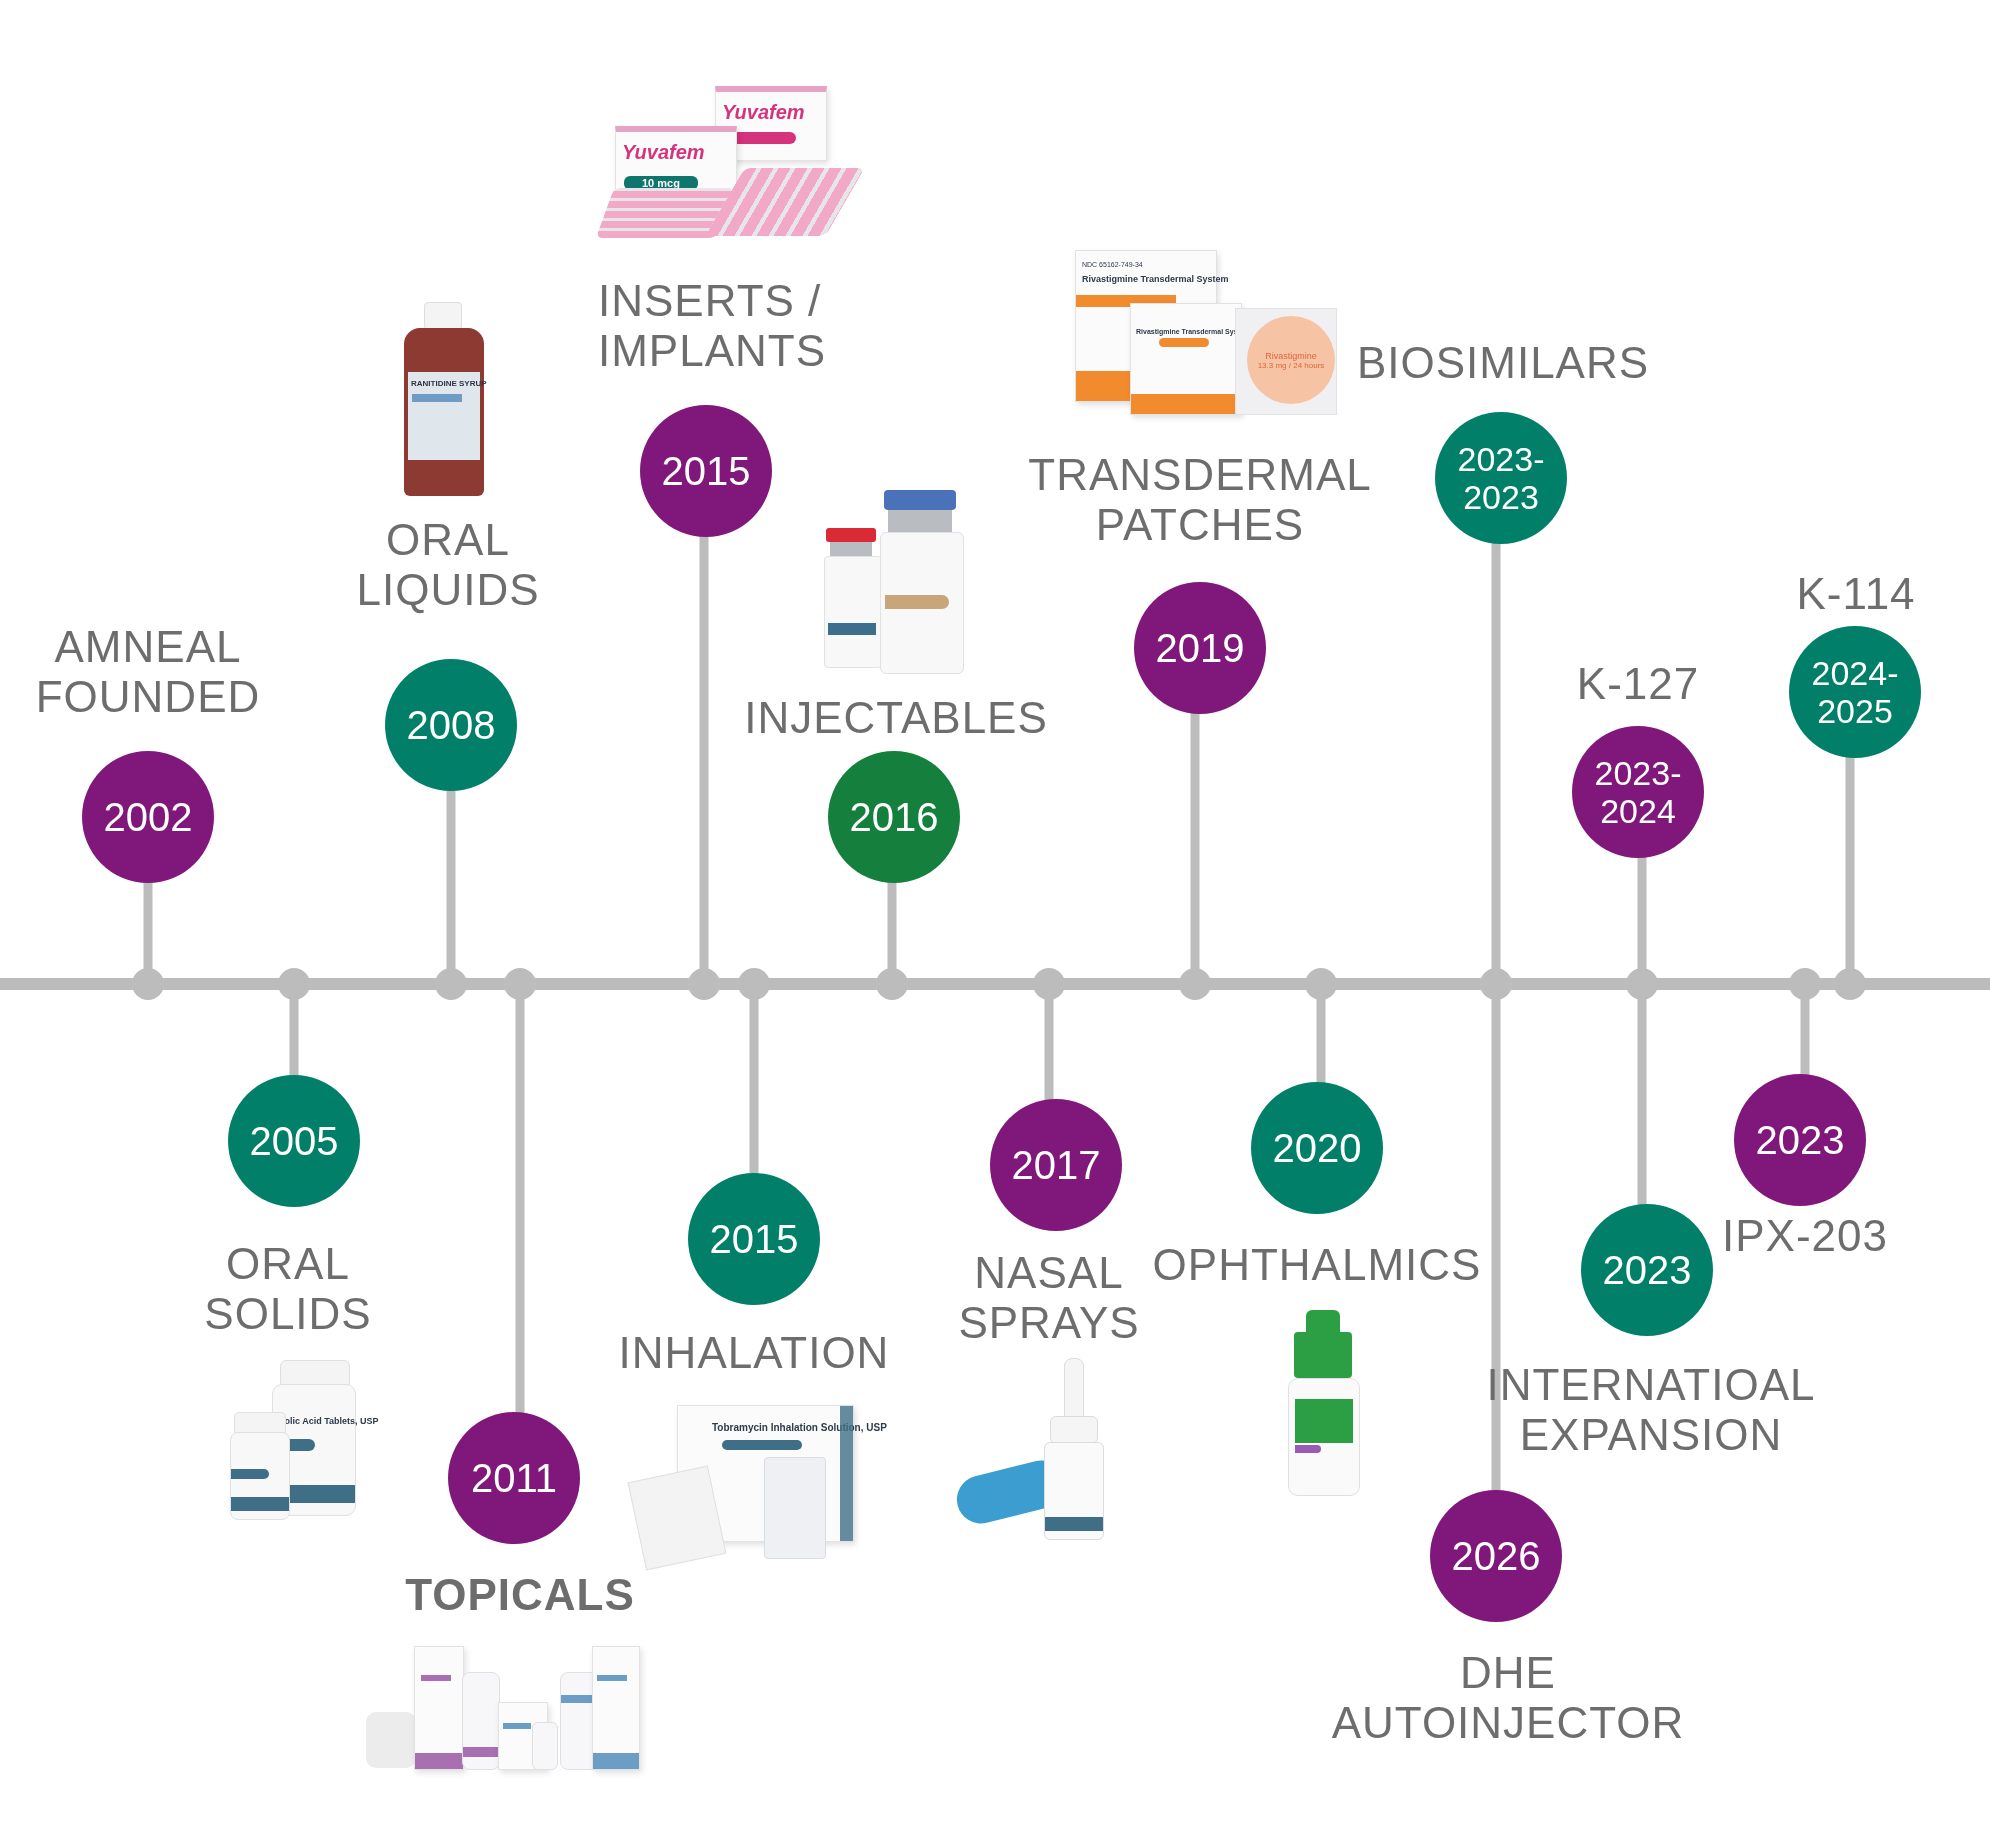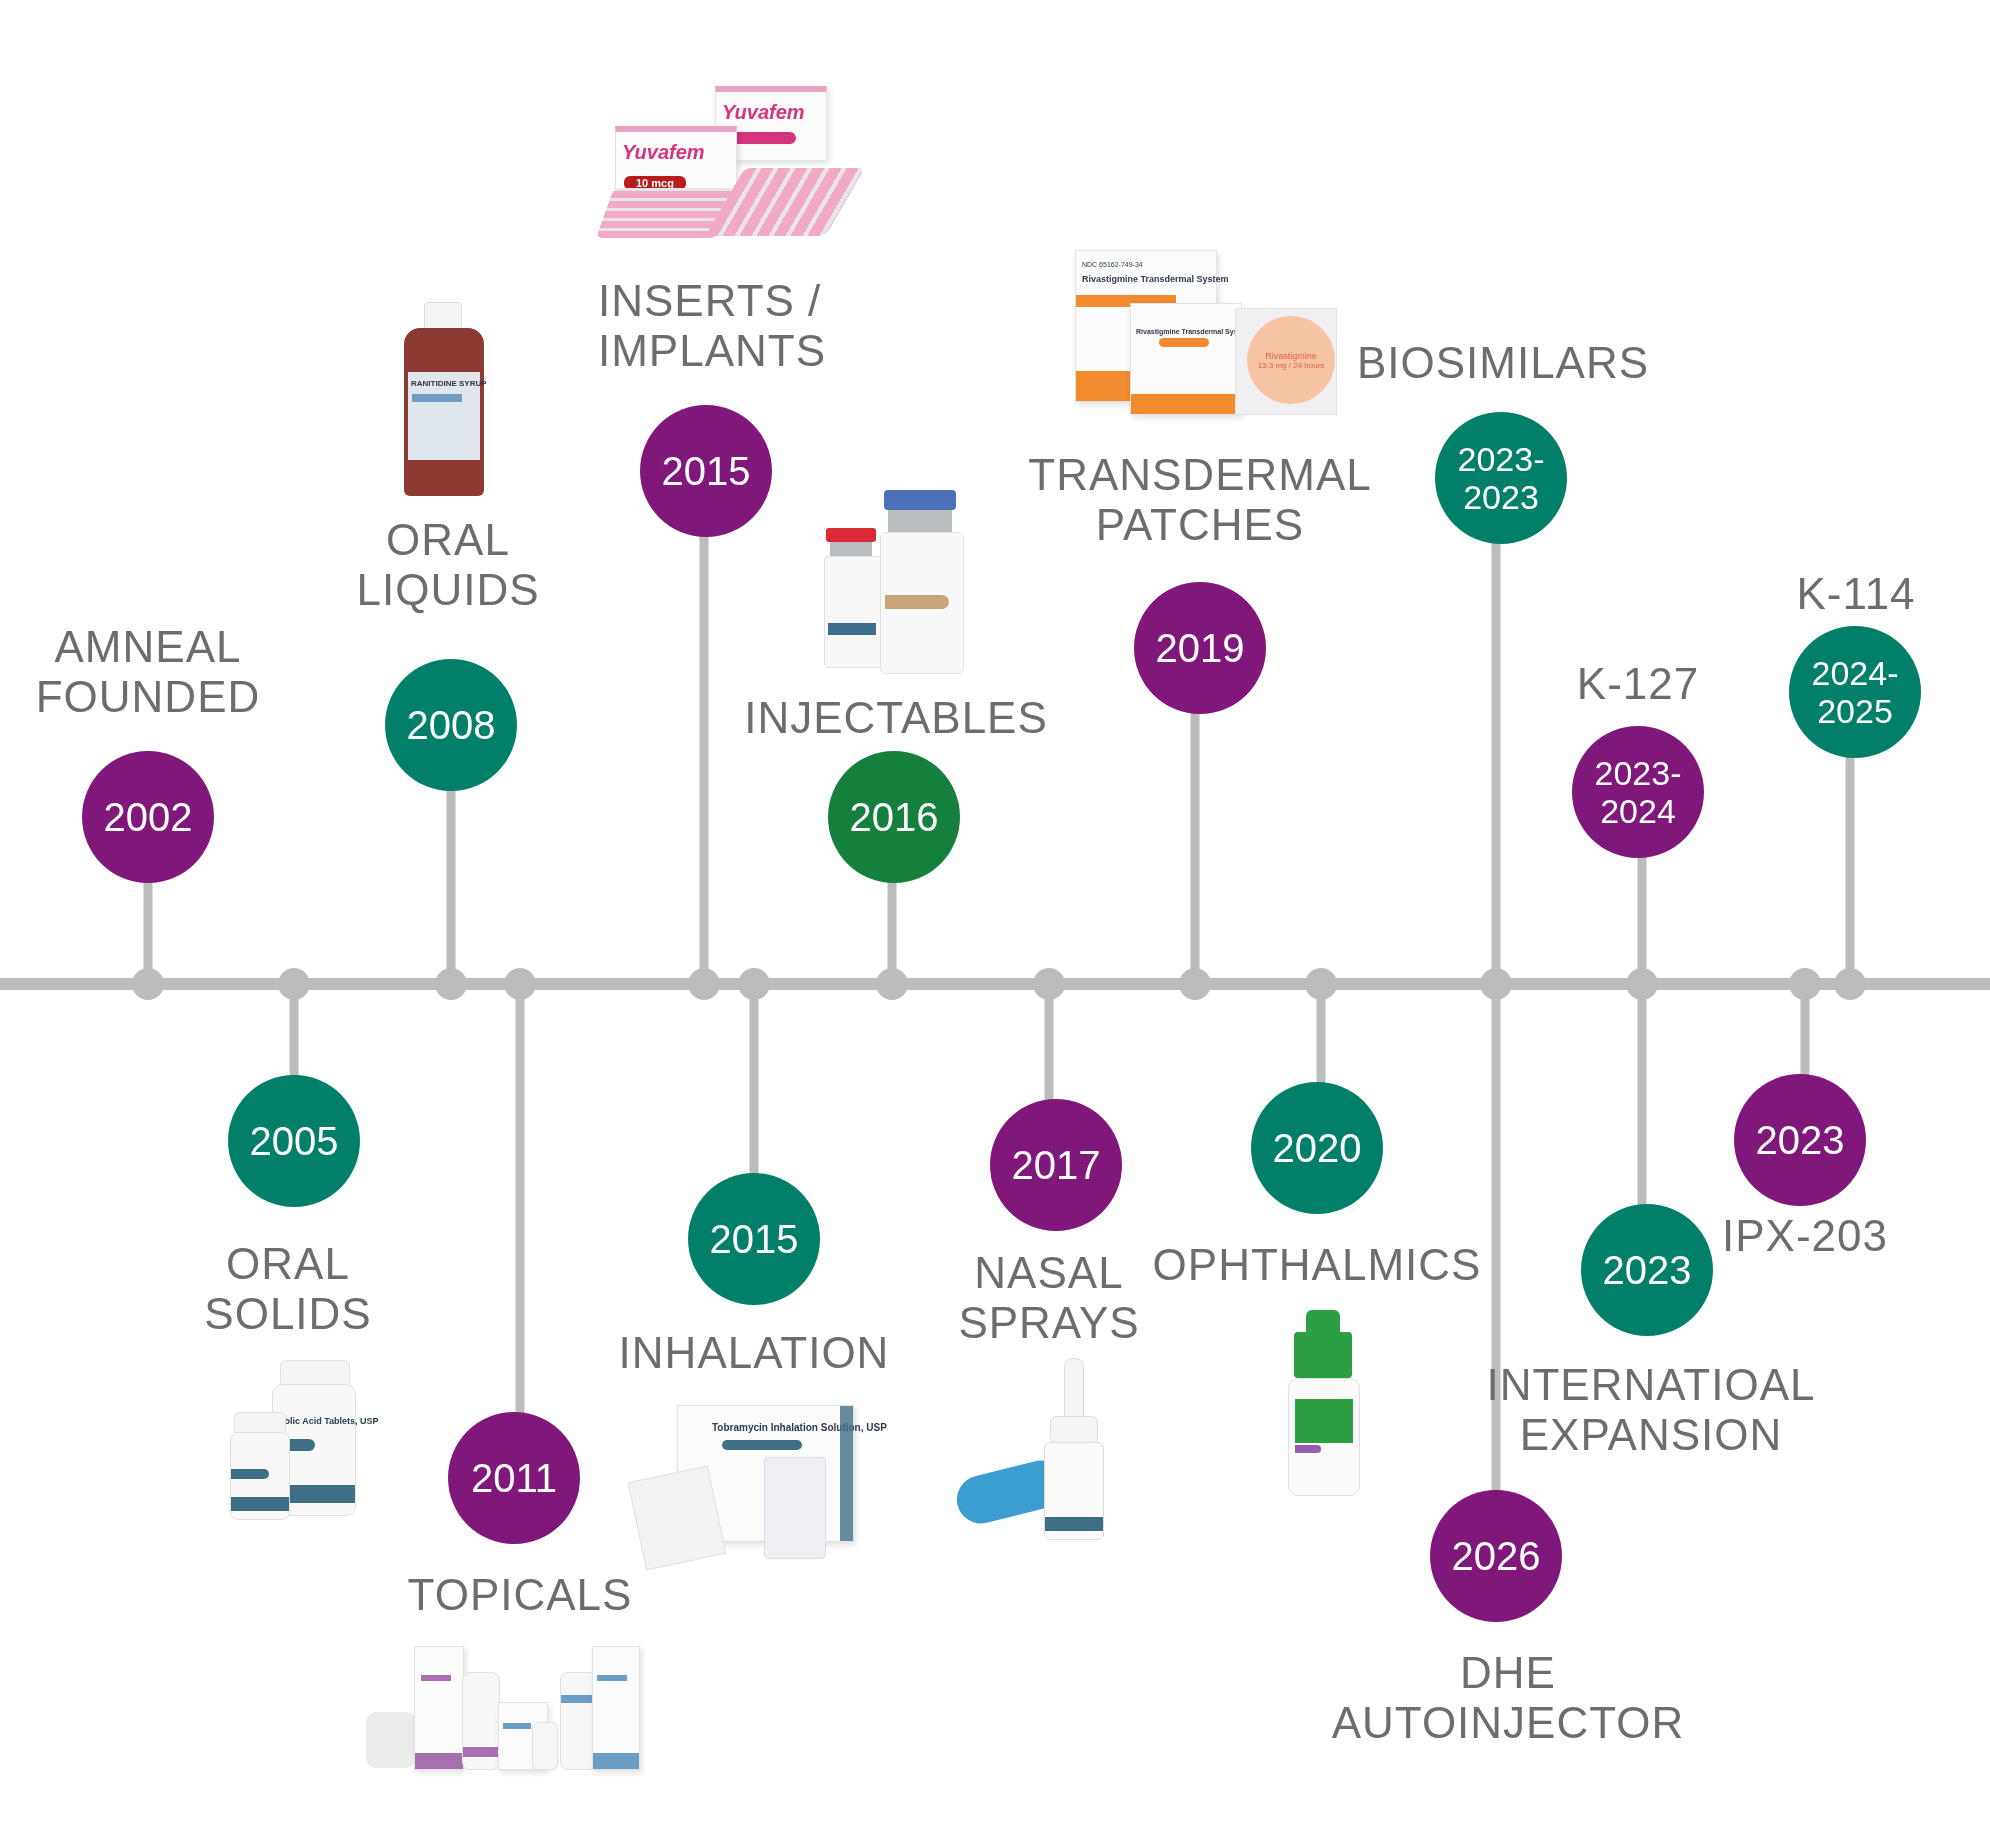--- a/index.html
+++ b/index.html
@@ -104,42 +104,42 @@
 <div class="node purple" style="left: 1800px; top: 1140px; background: rgb(128, 23, 123);">
     <span>2023</span>
   </div>
 <div class="node green range" style="left: 1855px; top: 692px; background: rgb(2, 127, 104);">
     <span><span>2024-</span><br><span>2025</span></span>
   </div>
 
 <div class="label" style="left:148px; top:622px;"><span>AMNEAL</span><br><span>FOUNDED</span></div>
 <div class="label" style="left:288px; top:1239px;"><span>ORAL</span><br><span>SOLIDS</span></div>
 <div class="label" style="left:448px; top:515px;"><span>ORAL</span><br><span>LIQUIDS</span></div>
-<div class="label" style="left:520px; top:1570px;"><span>TOPICALS</span></div>
+<div class="label" style="left:520px; top:1570px;font-weight:bold;"><span>TOPICALS</span></div>
 <div class="label" style="left:712px; top:276px; text-align:left;"><span>INSERTS /</span><br><span>IMPLANTS</span></div>
 <div class="label" style="left:754px; top:1328px;"><span>INHALATION</span></div>
 <div class="label" style="left:896px; top:693px;"><span>INJECTABLES</span></div>
 <div class="label" style="left:1049px; top:1248px;"><span>NASAL</span><br><span>SPRAYS</span></div>
 <div class="label" style="left:1200px; top:450px;"><span>TRANSDERMAL</span><br><span>PATCHES</span></div>
 <div class="label" style="left:1317px; top:1240px;"><span>OPHTHALMICS</span></div>
 <div class="label" style="left:1503px; top:338px;"><span>BIOSIMILARS</span></div>
 <div class="label" style="left:1508px; top:1648px;"><span>DHE</span><br><span>AUTOINJECTOR</span></div>
 <div class="label" style="left:1638px; top:659px;"><span>K-127</span></div>
 <div class="label" style="left:1651px; top:1360px;"><span>INTERNATIOAL</span><br><span>EXPANSION</span></div>
 <div class="label" style="left:1805px; top:1211px;"><span>IPX-203</span></div>
 <div class="label" style="left:1856px; top:569px;"><span>K-114</span></div>
 
 <div class="prod" style="left:595px; top:78px; width:260px; height:170px;text-decoration:underline;">
   <div class="box" style="left:120px; top:8px; width:110px; height:68px; border-top:6px solid #e6a3c4;">
     <div class="ptxt" style="left:6px; top:10px; color:#d6337d; font-size:20px; line-height:20px; font-style:italic;">Yuvafem</div>
     <div class="bar" style="left:10px; top:40px; width:70px; height:12px; background:#d6337d; border-radius:6px;"></div>
   </div>
   <div class="box" style="left:20px; top:48px; width:120px; height:70px; border-top:6px solid #e6a3c4;">
     <div class="ptxt" style="left:6px; top:10px; color:#d6337d; font-size:20px; line-height:20px; font-style:italic;">Yuvafem</div>
-    <div class="ptxt" style="left:8px; top:44px; color:#fff; background:#b91c1c; padding:1px 12px; border-radius:6px;">10 mcg</div>
+    <div class="ptxt" style="left:8px; top:44px; color:#fff; background:#0f766e; padding:1px 18px; border-radius:6px;">10 mcg</div>
   </div>
   <div style="position:absolute; left:10px; top:110px; width:120px; height:50px; transform:skewX(-20deg); background:repeating-linear-gradient(0deg,#f2a9c8 0 7px,#e6e6ea 7px 10px); border-radius:6px;"></div>
   <div style="position:absolute; left:130px; top:90px; width:120px; height:68px; transform:skewX(-30deg); background:repeating-linear-gradient(90deg,#f2a9c8 0 12px,#e6e6ea 12px 17px); border-radius:6px;"></div>
 </div>
 
 <div class="prod" style="left:400px; top:302px; width:90px; height:195px;">
   <div style="position:absolute; left:24px; top:0; width:36px; height:26px; background:#f4f4f4; border-radius:4px; border:1px solid #ddd;"></div>
   <div style="position:absolute; left:4px; top:26px; width:80px; height:168px; background:#8c3a32; border-radius:16px 16px 6px 6px;"></div>
   <div style="position:absolute; left:8px; top:70px; width:72px; height:88px; background:#dfe6ec;">
     <div class="ptxt" style="left:3px; top:6px; font-size:8px; color:#334;">RANITIDINE SYRUP</div>

